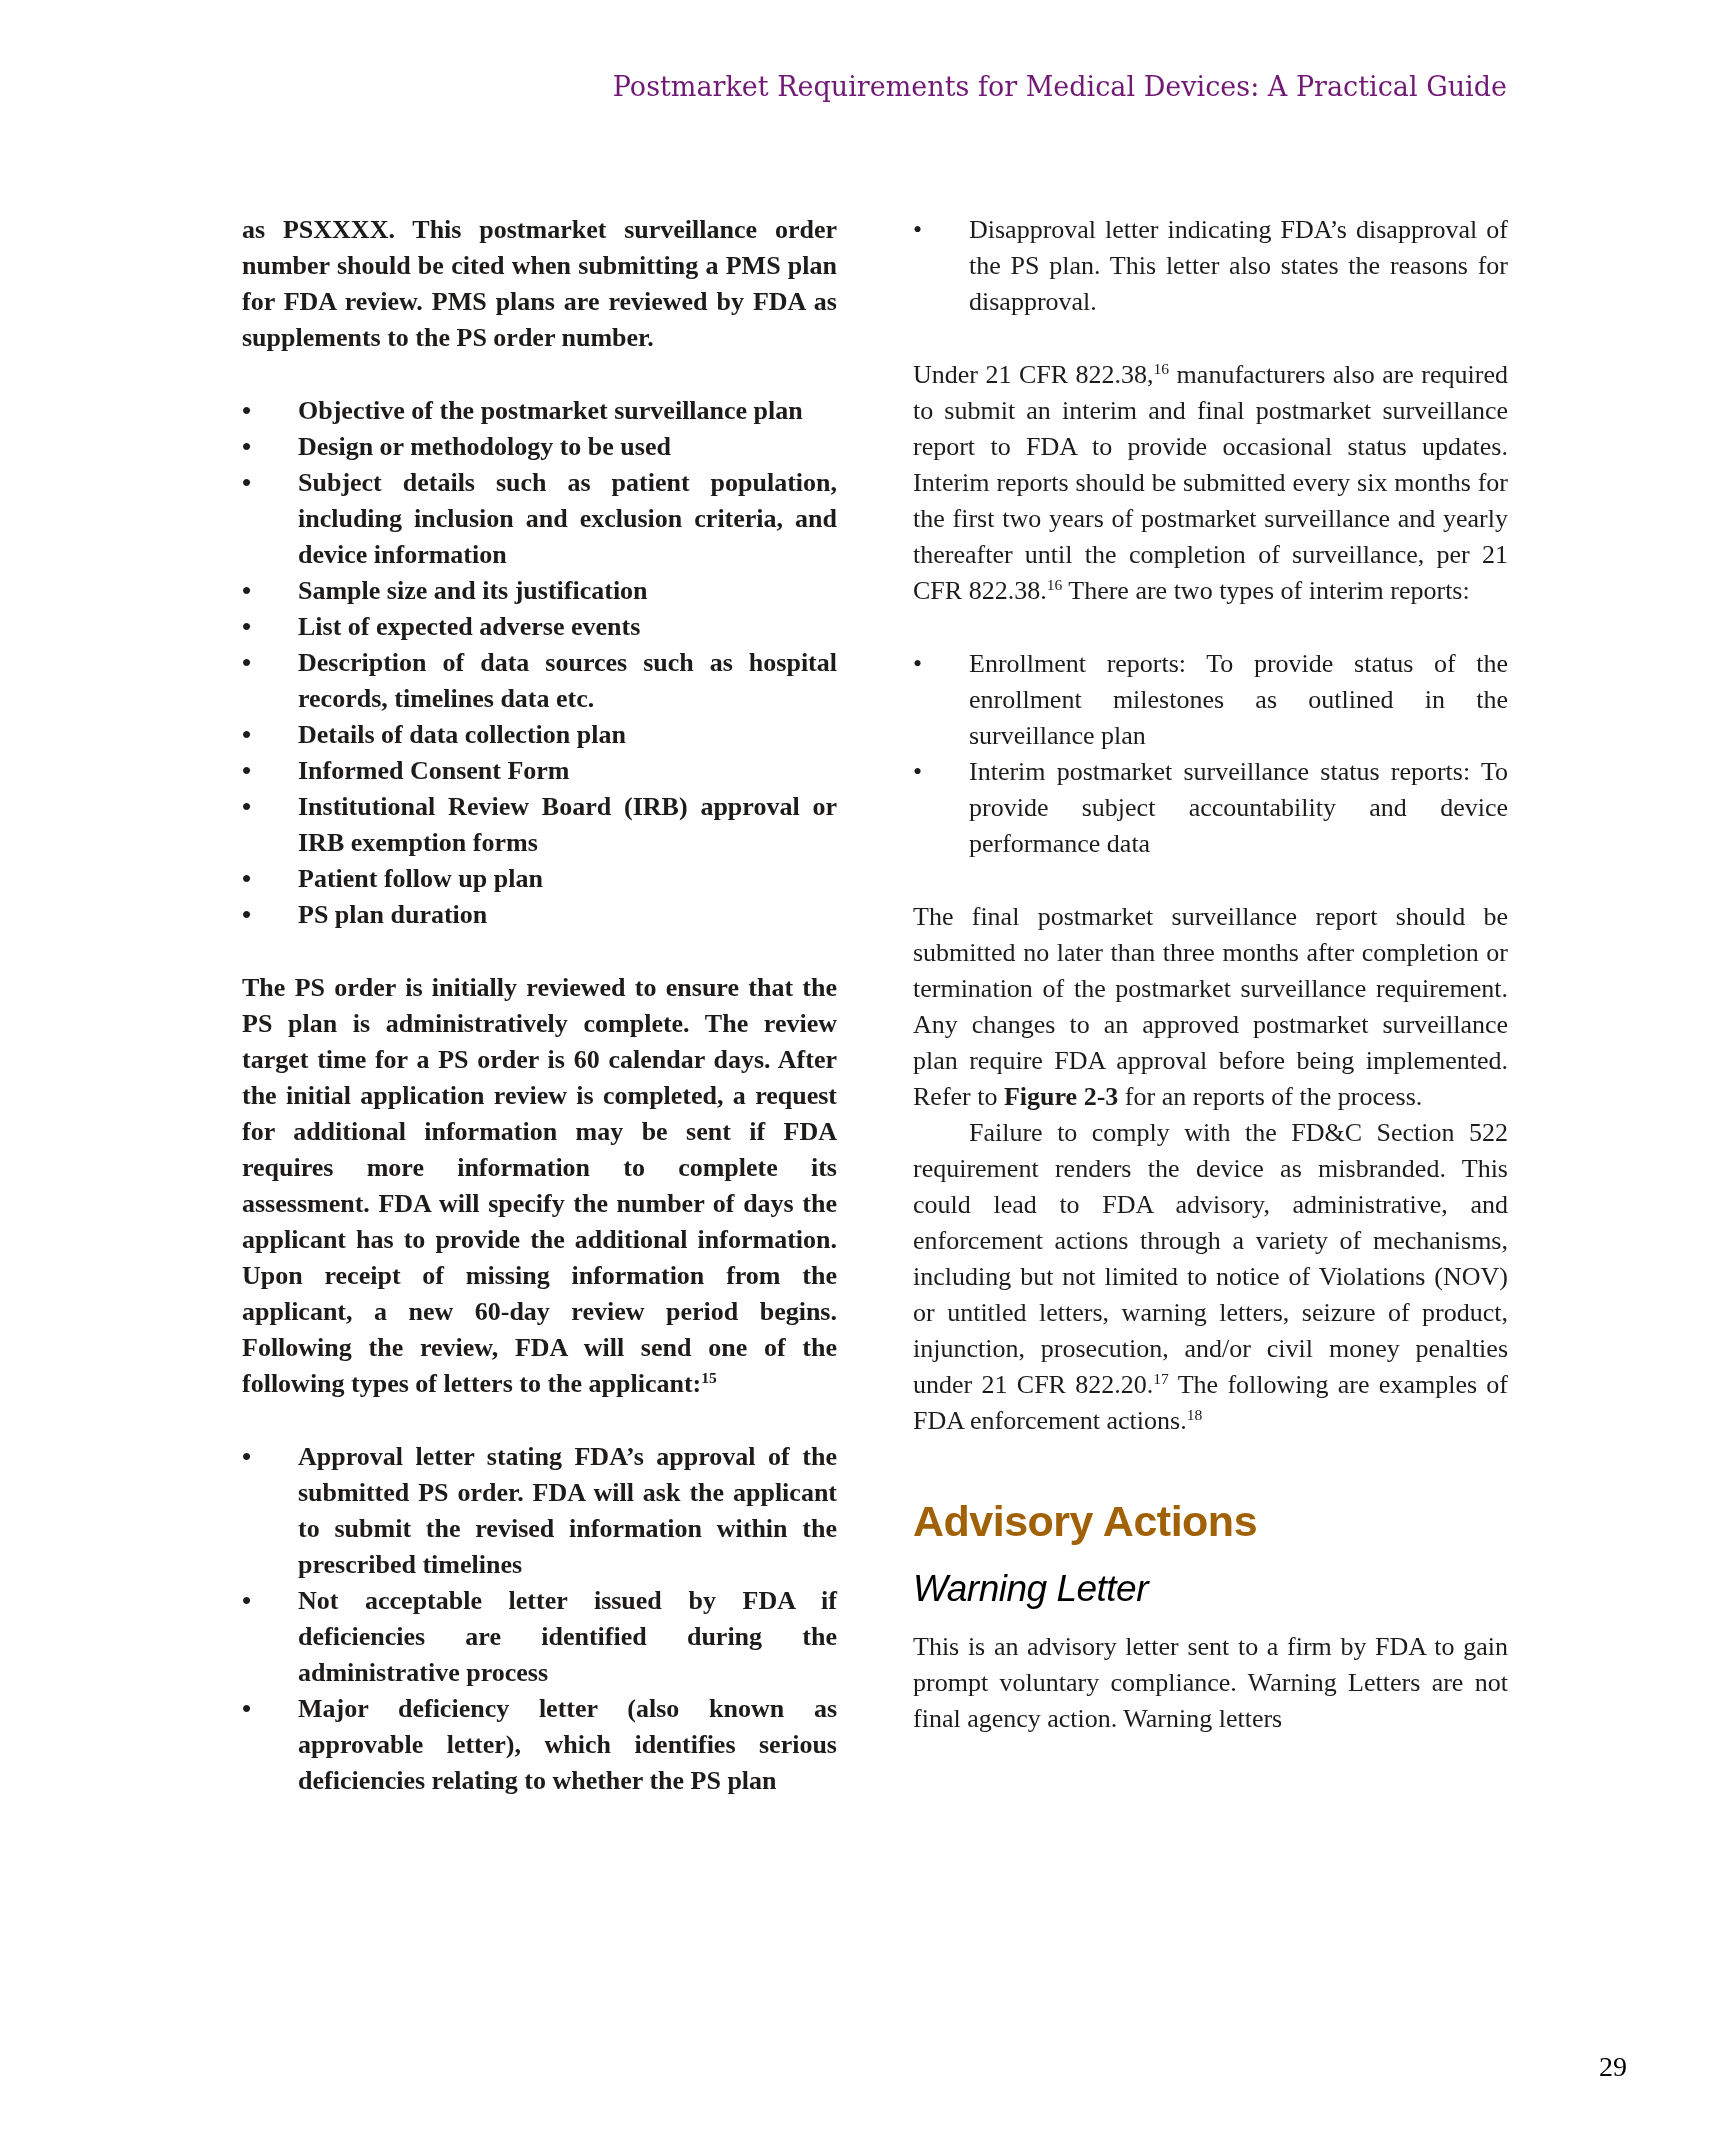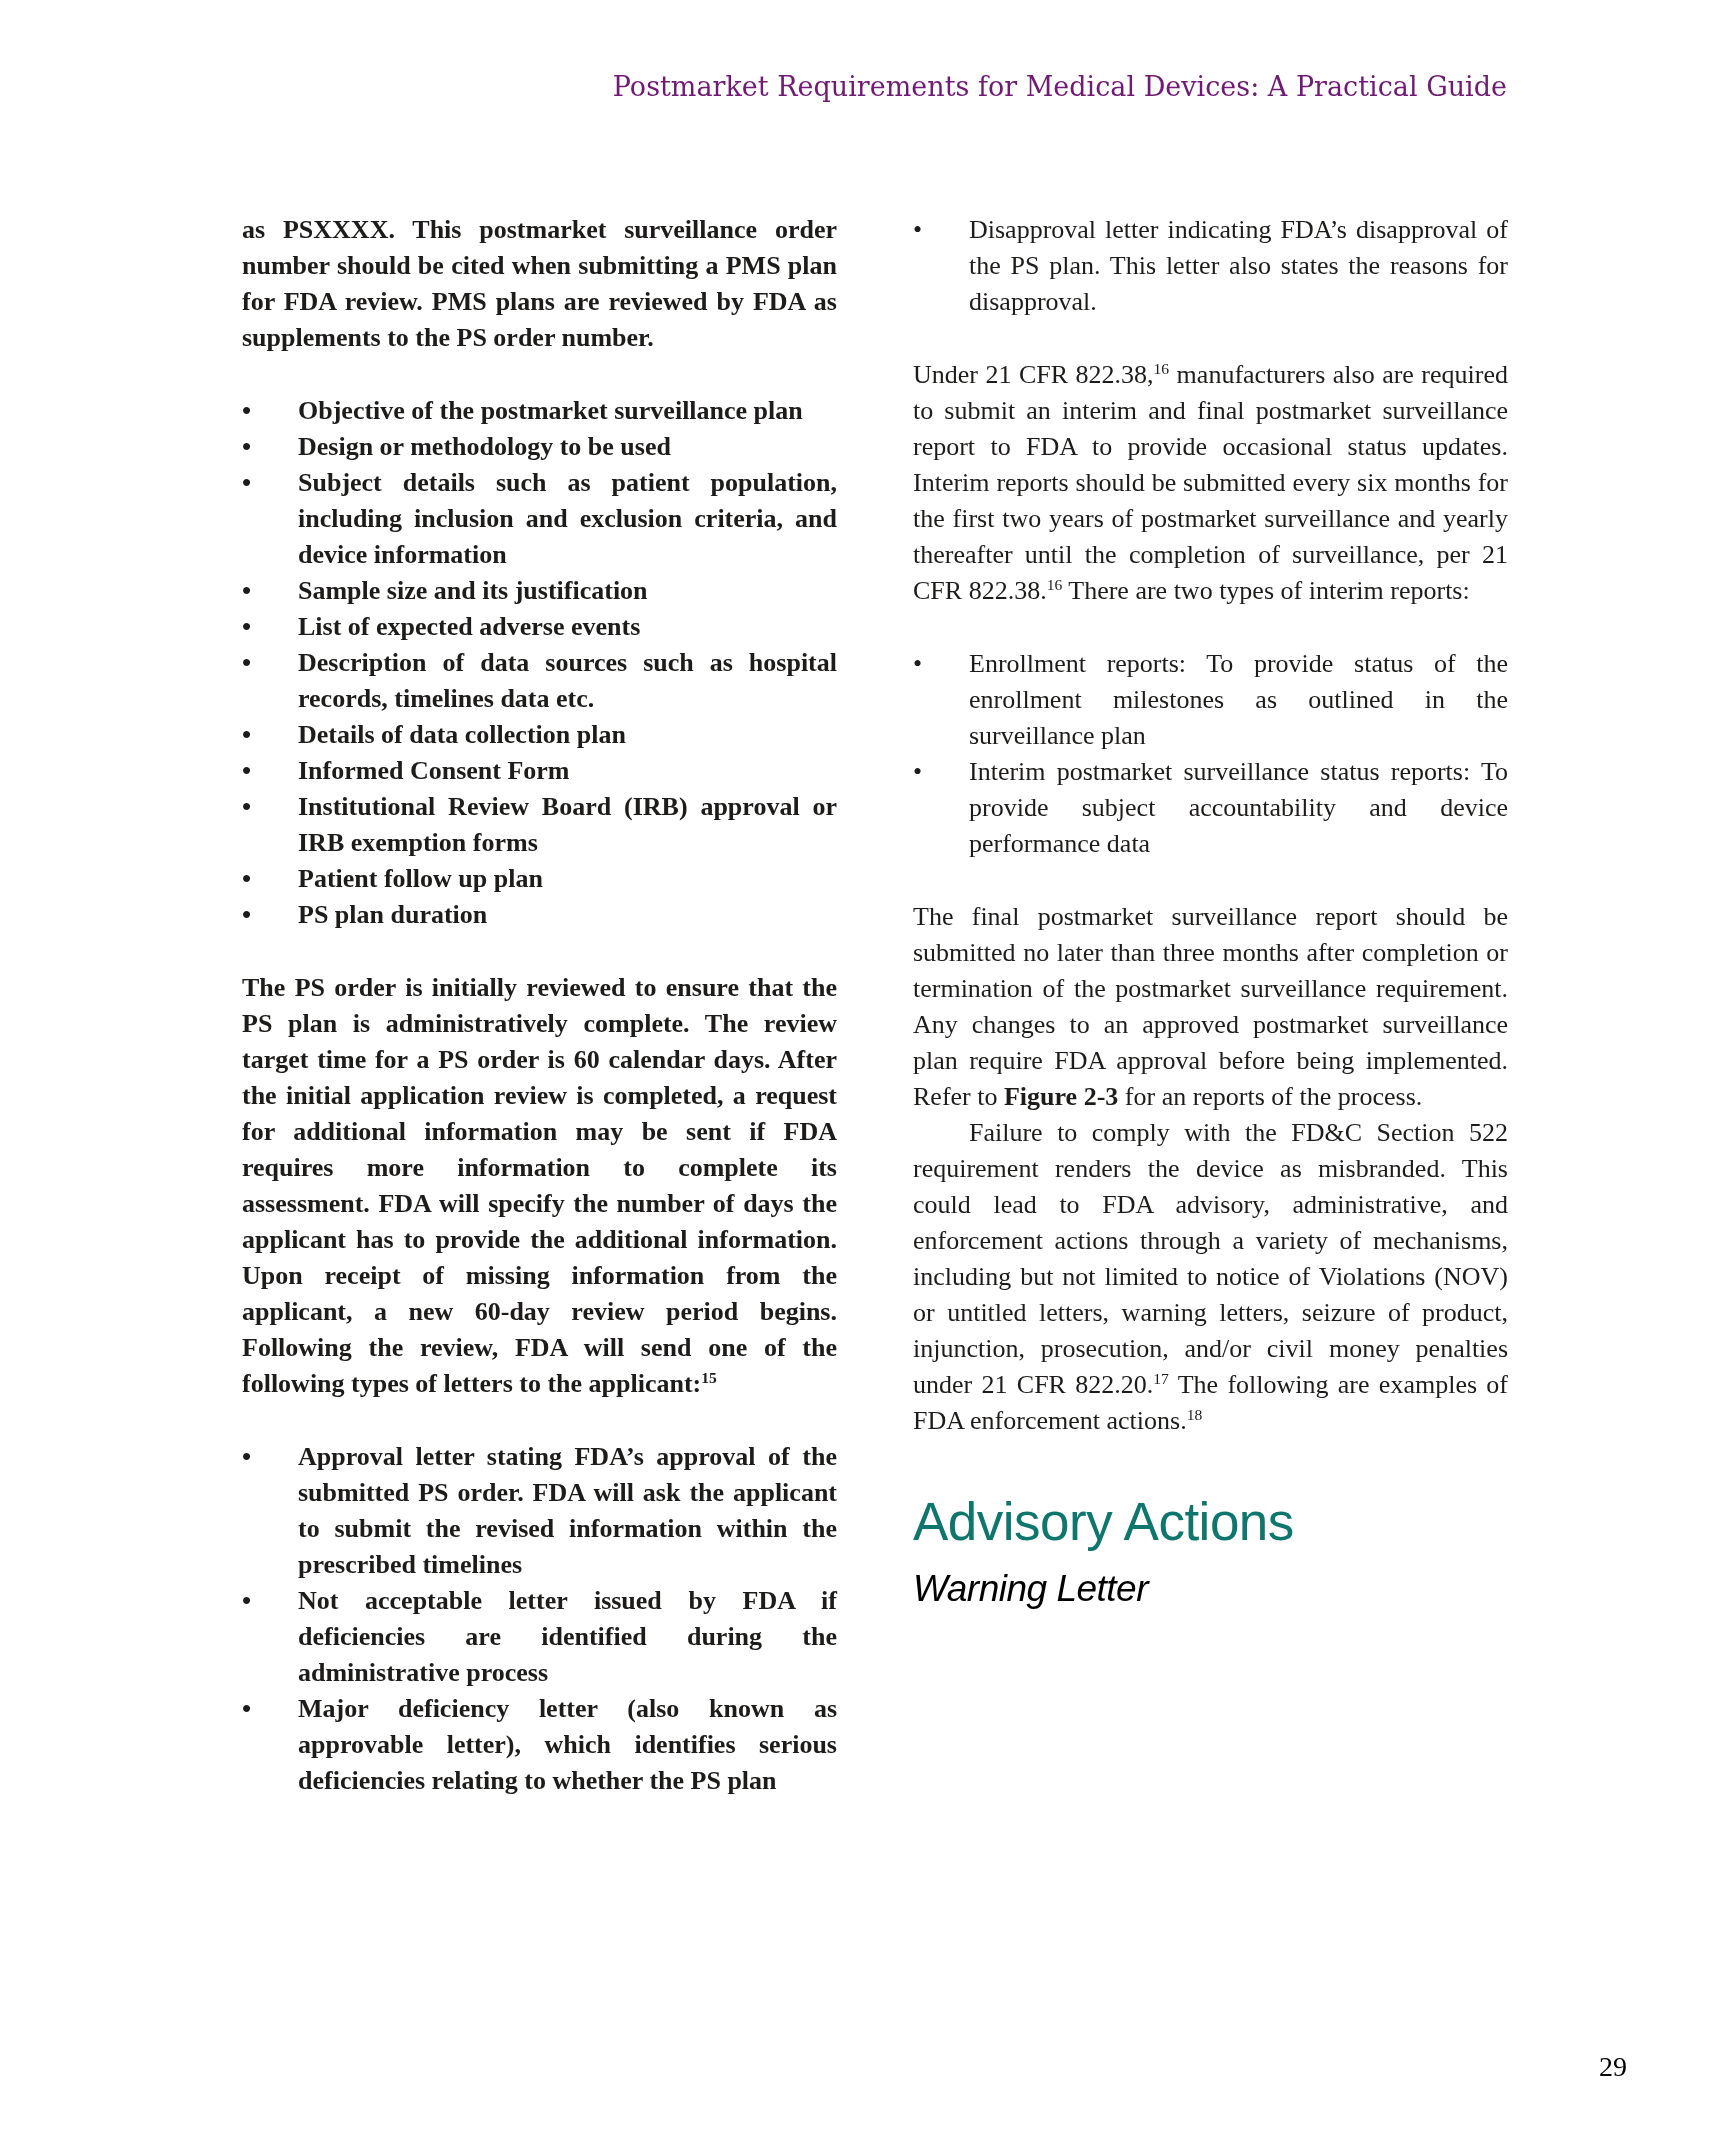--- a/index.html
+++ b/index.html
@@ -31,22 +31,22 @@
   ul.blist{list-style:none;}
   .blist li{display:flex;}
   .bullet{flex:0 0 56px;}
   .li-text{flex:1 1 auto;text-align:justify;}
   sup{
     font-size:0.6em;line-height:0;
     vertical-align:baseline;position:relative;top:-0.55em;
   }
   b{font-weight:bold;}
   .h1{
-    font-family:"Liberation Sans",sans-serif;font-weight:normal;
-    font-size:53px;line-height:49px;color:#0f766e;
+    font-family:"Liberation Sans",sans-serif;font-weight:bold;
+    font-size:43px;line-height:49px;color:#a16207;
     margin:58px 0 20.6px 0;letter-spacing:-0.5px;
   }
   .h2{
     font-family:"Liberation Sans",sans-serif;font-weight:normal;font-style:italic;
     font-size:37px;line-height:43px;color:#000;
     margin:0 0 19px 0;letter-spacing:-0.5px;
   }
   .page-footer{
     position:absolute;top:2050px;left:0;width:1627px;
     text-align:right;font-size:28px;line-height:34px;color:#000000;
@@ -139,19 +139,20 @@
         </li>
         <li>
           <span class="bullet">•</span>
           <span class="li-text"><span>Interim postmarket surveillance status reports: To provide subject accountability and device performance data</span></span>
         </li>
       </ul>
       <p class="para gap-before"><span>The final postmarket surveillance report should be submitted no later than three months after completion or termination of the postmarket surveillance requirement. Any changes to an approved postmarket surveillance plan require FDA approval before being implemented. Refer to </span><b>Figure 2-3</b><span> for an reports of the process.</span></p>
       <p class="para indent"><span>Failure to comply with the FD&amp;C Section 522 requirement renders the device as misbranded. This could lead to FDA advisory, administrative, and enforcement actions through a variety of mechanisms, including but not limited to notice of Violations (NOV) or untitled letters, warning letters, seizure of product, injunction, prosecution, and/or civil money penalties under 21 CFR 822.20.</span><sup>17</sup><span> The following are examples of FDA enforcement actions.</span><sup>18</sup></p>
       <h2 class="h1">Advisory Actions</h2>
       <h3 class="h2">Warning Letter</h3>
+      <p class="para"><span>This is an advisory letter sent to a firm by FDA to gain prompt voluntary compliance. Warning Letters are not final agency action. Warning letters</span></p>
     </section>
 </main>
 
 <footer class="page-footer">
   <span>29</span>
 </footer>
 
 
 </body></html>

